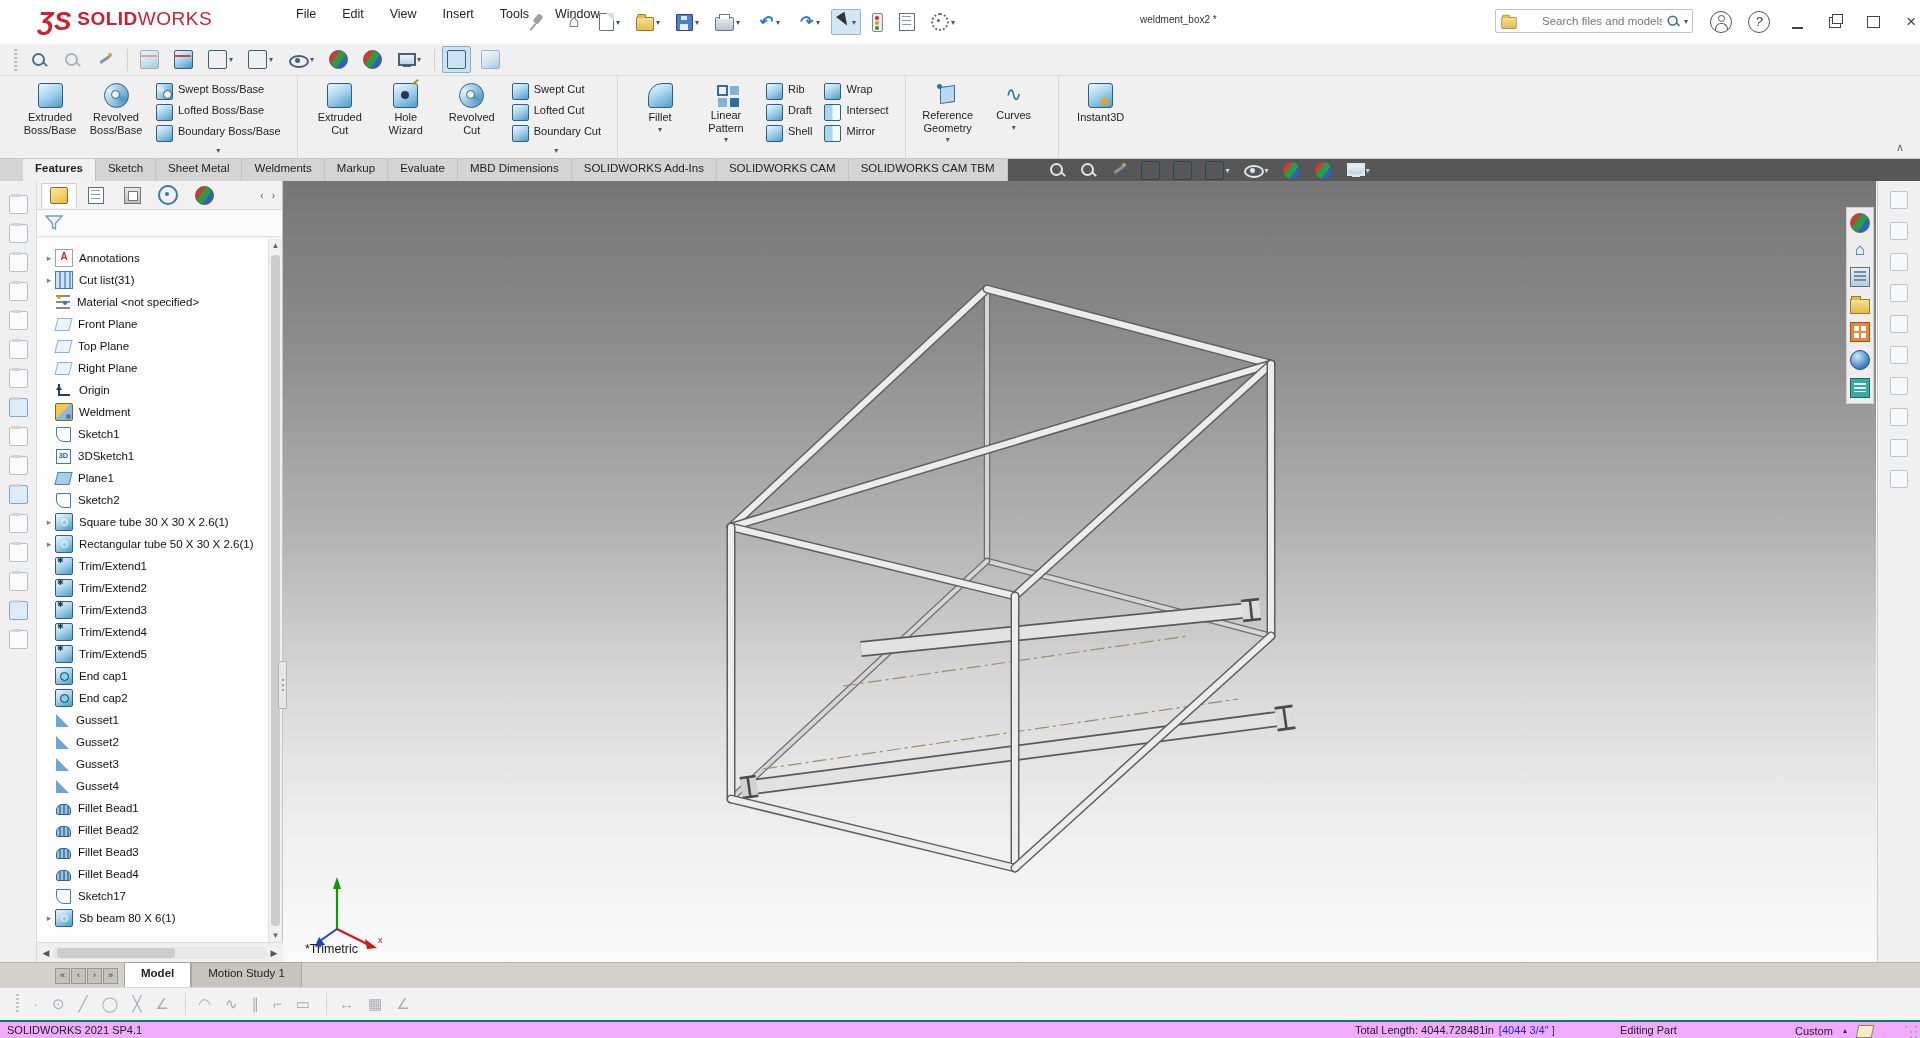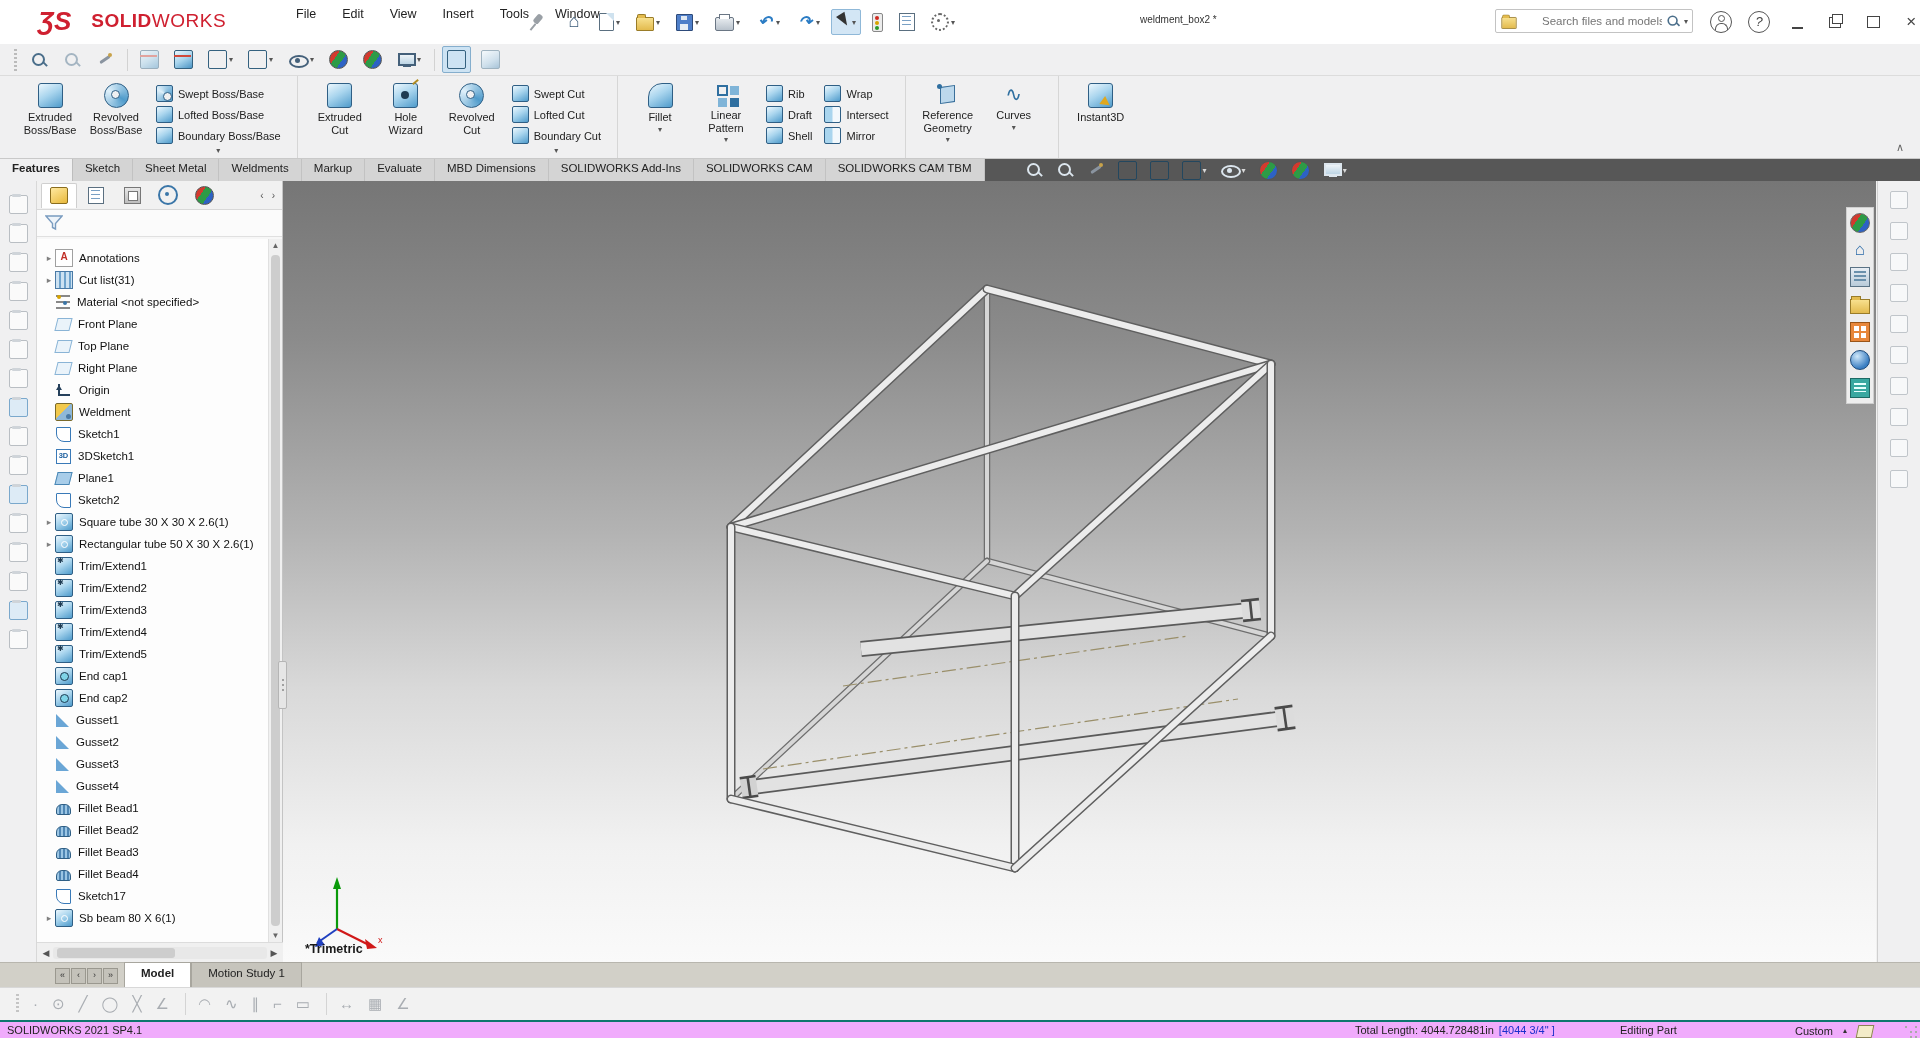--- a/index.html
+++ b/index.html
@@ -1,21 +1,21 @@
 <!DOCTYPE html>
 <html><head>
 <meta charset="utf-8">
 <style>
   html,body{margin:0;padding:0;background:#9a9a9a;font-family:"Liberation Sans",sans-serif;}
   #root{position:relative;width:1920px;height:1038px;background:#f0f0f0;overflow:hidden;
         -webkit-user-select:none;user-select:none;color:#1a1a1a;}
   
   .titlebar{position:absolute;left:0;top:0;width:1920px;height:44px;background:#ffffff;
             border-bottom:1px solid #d9d9d9;}
-  .logo{position:absolute;left:38px;top:8px;display:flex;align-items:center;gap:20px;}
+  .logo{position:absolute;left:38px;top:8px;display:flex;align-items:flex-start;gap:6px;}
   .logo .ds{font-size:26px;font-weight:bold;font-style:italic;color:#cf2030;line-height:26px;}
   .logo .nm{font-size:19px;letter-spacing:.5px;color:#cf2030;}
   .logo .nm b{font-weight:bold;}
   #menubar{position:absolute;left:285px;top:0;height:27px;display:flex;align-items:center;gap:4px;}
   .menu-item{padding:4px 11px;font-size:12.5px;color:#222;cursor:default;}
   .pin{position:absolute;left:528px;top:12px;width:18px;height:18px;}
   .pin::before{content:"";position:absolute;left:7px;top:2px;width:6px;height:10px;background:#9aa0a6;
                border-radius:2px;transform:rotate(40deg);}
   .pin::after{content:"";position:absolute;left:4px;top:11px;width:2px;height:8px;background:#9aa0a6;transform:rotate(40deg);}
   #quickbar{position:absolute;left:560px;top:6px;height:32px;display:flex;align-items:center;}
@@ -97,21 +97,21 @@
   
   .ribbon{position:absolute;left:0;top:76px;width:1920px;height:83px;background:#f0f0f1;
           border-bottom:1px solid #c9c9c9;display:flex;align-items:stretch;padding-left:8px;box-sizing:border-box;}
   .rgroup{display:flex;align-items:flex-start;padding:5px 10px 0 10px;}
   .rgroup + .rgroup{border-left:1px solid #d6d6d6;}
   .rbig{display:flex;flex-direction:column;align-items:center;width:64px;margin-right:2px;padding-top:2px;}
   .rbig .ric{margin-bottom:3px;}
   .rbig .lbl{font-size:11px;line-height:12.5px;text-align:center;color:#222;}
   .rbig .dd{margin:1px 0 0 0;}
   .rstack{display:flex;flex-direction:column;justify-content:flex-start;margin:2px 6px 0 6px;}
-  .rsmall{display:flex;align-items:center;height:21px;white-space:nowrap;}
+  .rsmall{display:flex;height:21px;white-space:nowrap;}
   .rsmall .lbl{font-size:11px;color:#222;margin-left:5px;}
   .stack-dd{text-align:center;font-size:8px;color:#555;margin-top:0px;}
   .ric{display:inline-block;position:relative;width:23px;height:23px;border:1px solid #2f5f85;border-radius:3px;
        background:linear-gradient(150deg,#ecf7fd 0%,#a9d5ee 45%,#4f9bcb 100%);}
   .ric.sm{width:15px;height:15px;border-radius:2px;}
   .ric-swirl{border-radius:50%;background:conic-gradient(from 120deg,#4f9bcb,#dff0fa,#4f9bcb);}
   .ric-swirl::after{content:"";position:absolute;left:6px;top:6px;width:9px;height:9px;background:#f0f0f1;border-radius:50%;border:1px solid #2f5f85;box-sizing:border-box;}
   .ric-loft{border-radius:8px 8px 3px 3px;}
   .ric-hole::after{content:"";position:absolute;left:7px;top:7px;width:8px;height:8px;background:#1e3b52;border-radius:50%;}
   .ric-hole::before{content:"";position:absolute;right:-2px;top:-3px;width:7px;height:2px;background:#b08c20;transform:rotate(-40deg);}
@@ -189,21 +189,21 @@
   .vscroll{position:absolute;right:0;top:58px;bottom:20px;width:13px;background:#f0f0f0;border-left:1px solid #e0e0e0;}
   .vscroll .arr{position:absolute;left:0;width:13px;height:13px;font-size:8px;color:#666;text-align:center;line-height:13px;}
   .vscroll .thumb{position:absolute;left:2px;top:16px;bottom:16px;width:9px;background:#cdcdcd;border-radius:4px;}
   .hscroll{position:absolute;left:0;bottom:0;height:20px;width:246px;background:#f0f0f0;border-top:1px solid #dcdcdc;display:flex;align-items:center;box-sizing:border-box;padding:0 2px;}
   .hscroll .arr{width:14px;font-size:9px;color:#555;text-align:center;}
   .hscroll .track{flex:1;height:12px;background:#e8e8e8;position:relative;border-radius:3px;}
   .hscroll .thumb{position:absolute;left:4px;top:1px;width:55%;height:10px;background:#cdcdcd;border-radius:3px;}
   
   .viewport{position:absolute;left:283px;top:0;width:1593px;height:781px;
      background:linear-gradient(180deg,#767676 0%,#8b8b8b 20%,#b3b3b3 45%,#d9d9d9 65%,#f1f1f1 85%,#fafafa 100%);}
-  .viewlabel{position:absolute;left:22px;bottom:6px;font-size:12.5px;font-weight:bold;color:#1a1a1a;}
+  .viewlabel{position:absolute;left:22px;bottom:6px;font-size:12.5px;font-weight:normal;color:#1a1a1a;}
   .splitter{position:absolute;left:-5px;top:480px;width:7px;height:46px;background:#e6e6e6;border:1px solid #b5b5b5;border-radius:2px;
             display:flex;flex-direction:column;align-items:center;justify-content:center;gap:3px;}
   .splitter i{width:2px;height:2px;background:#888;border-radius:50%;}
   .taskpane{position:absolute;right:2px;top:26px;width:26px;padding:5px 0;background:rgba(242,242,242,.95);
             border:1px solid #cfcfcf;display:flex;flex-direction:column;align-items:center;gap:8px;}
   .tpi{width:18px;height:18px;position:relative;}
   .P-ball{border-radius:50%;background:linear-gradient(125deg,#d23a2e 0 34%,#2d9b46 34% 64%,#2d62c4 64%);border:1px solid #666;}
   .P-home{font-size:17px;line-height:17px;color:#2a6aa8;text-align:center;}
   .P-home::before{content:"⌂";}
   .P-book{background:linear-gradient(#e8eef4,#b9cbd9);border:1px solid #5a7285;}
@@ -534,21 +534,21 @@
         <div class="rbig">
           <span class="ric ric-i3d"></span>
           <div class="lbl">
             <div>Instant3D</div>
           </div>
         </div>
       </div>
     </div>
 
   <div class="tabrow">
-    <div id="cmdtabs" style="display:flex;">
+    <div id="cmdtabs" style="display:flex;padding-left:23px;">
         <span class="ctab active">Features</span>
         <span class="ctab">Sketch</span>
         <span class="ctab">Sheet Metal</span>
         <span class="ctab">Weldments</span>
         <span class="ctab">Markup</span>
         <span class="ctab">Evaluate</span>
         <span class="ctab">MBD Dimensions</span>
         <span class="ctab">SOLIDWORKS Add-Ins</span>
         <span class="ctab">SOLIDWORKS CAM</span>
         <span class="ctab">SOLIDWORKS CAM TBM</span>

